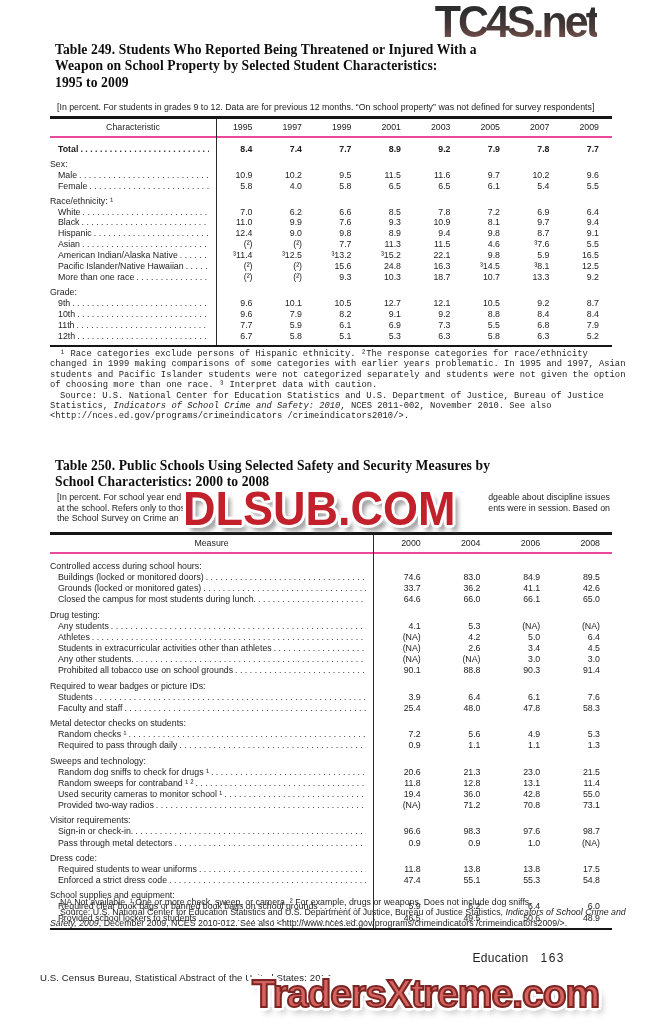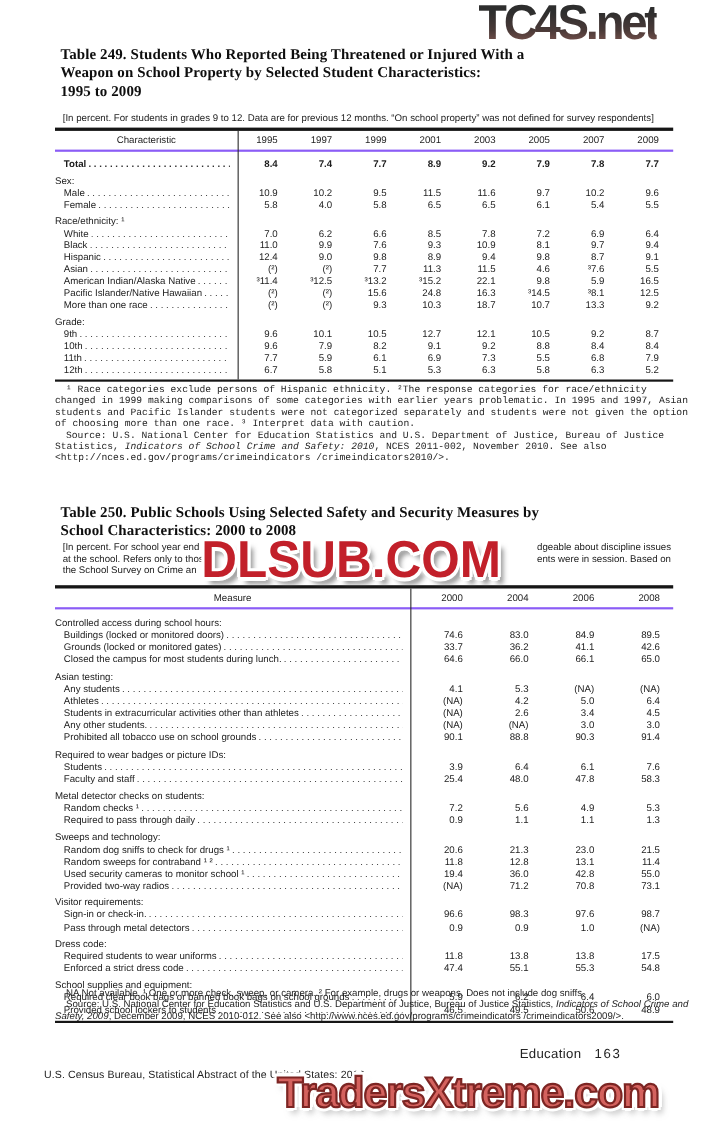--- a/index.html
+++ b/index.html
@@ -40,21 +40,21 @@
 
   
   .tbl{position:absolute;left:50px;width:562px;background:#fff;
     border-top:3px solid #161616;border-bottom:2px solid #161616;font-size:8.8px;}
   .tbl::before{content:"";position:absolute;top:0;bottom:0;width:1px;background:#2a2a2a;}
   .t249{top:116px;}
   .t249::before{left:166px;}
   .t250{top:532px;}
   .t250::before{left:323px;}
   .trow{display:flex;align-items:baseline;line-height:11px;}
-  .thead{border-bottom:2px solid #8b5cf6;line-height:17px;height:17px;align-items:center;}
+  .thead{border-bottom:2px solid #ec4899;line-height:17px;height:17px;align-items:center;}
   .tlabel{position:relative;display:flex;align-items:baseline;overflow:hidden;}
   .t249 .tlabel{width:166px;}
   .t250 .tlabel{width:323px;}
   .hlabel{display:block;text-align:center;}
   .tval{text-align:right;}
   .t249 .tval{width:49.5px;padding-right:13px;box-sizing:border-box;}
   .t250 .tval{width:59.75px;padding-right:12px;box-sizing:border-box;}
   .tbody{padding:3px 0 4px 0;}
   .t249 .trow{line-height:10.9px;}
   .t250 .trow{line-height:11.15px;}
@@ -386,21 +386,21 @@
             <span class="lbltext">Closed the campus for most students during lunch.</span>
             <span class="dots"></span>
           </div>
           <div class="tval">64.6</div>
           <div class="tval">66.0</div>
           <div class="tval">66.1</div>
           <div class="tval">65.0</div>
         </div>
         <div class="trow row-group">
           <div class="tlabel">
-            <span class="lbltext">Asian testing:</span>
+            <span class="lbltext">Drug testing:</span>
           </div>
         </div>
         <div class="trow row-item">
           <div class="tlabel">
             <span class="lbltext">Any students</span>
             <span class="dots"></span>
           </div>
           <div class="tval">4.1</div>
           <div class="tval">5.3</div>
           <div class="tval">(NA)</div>

